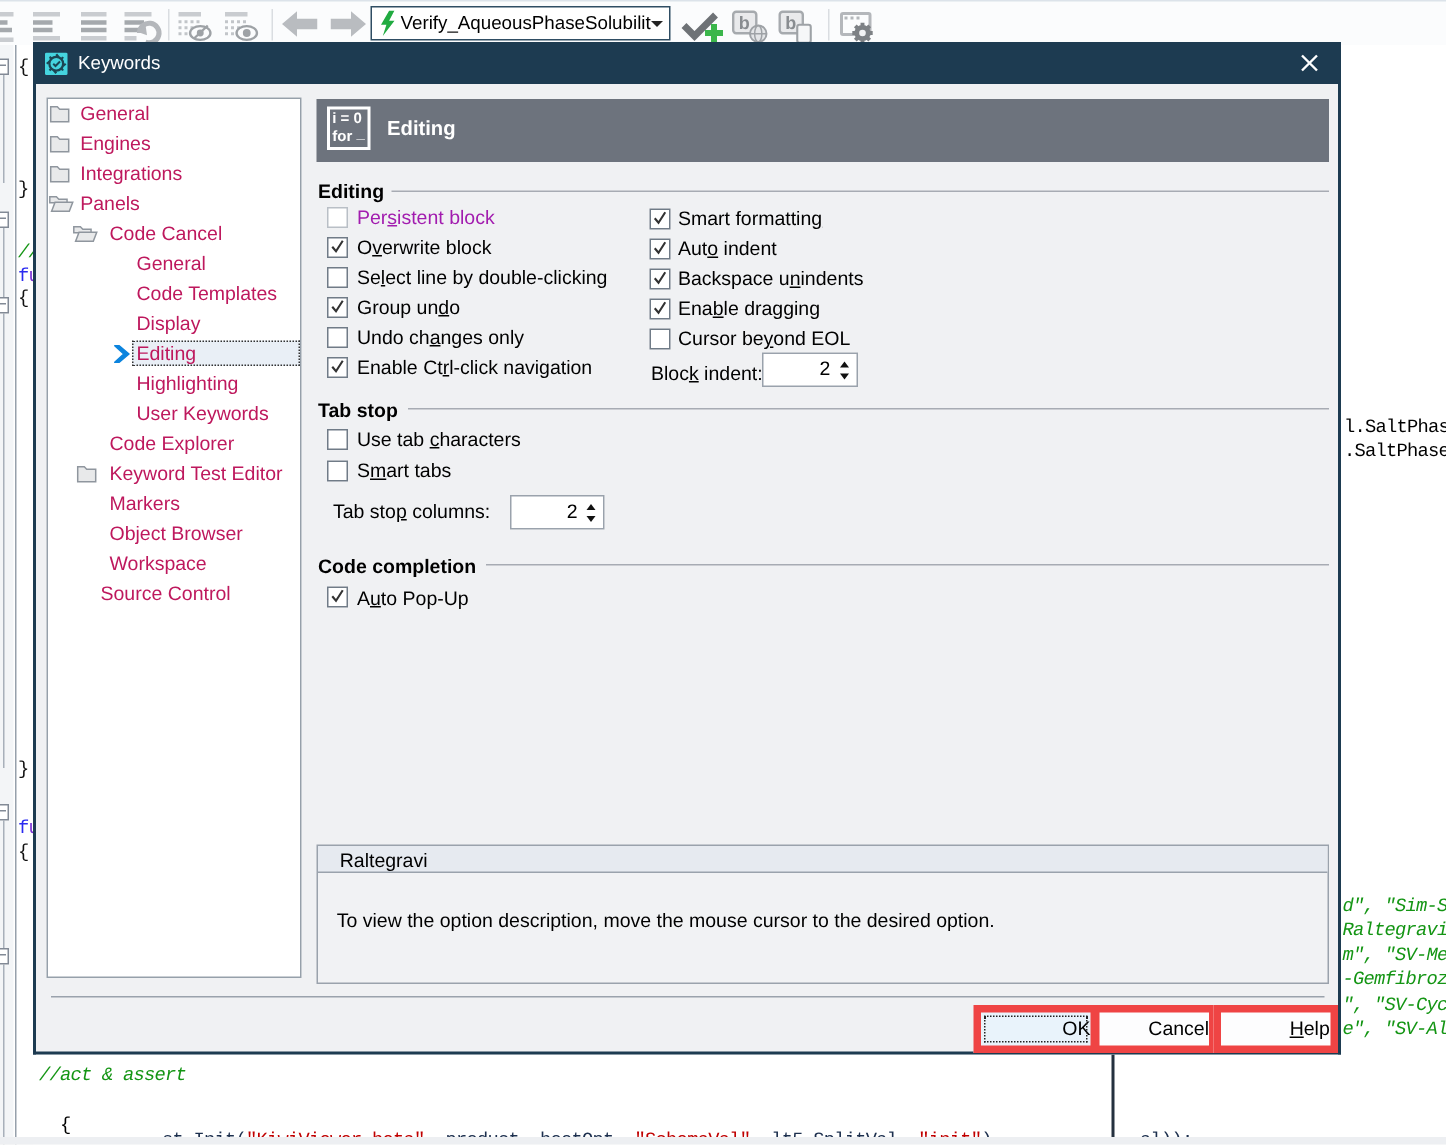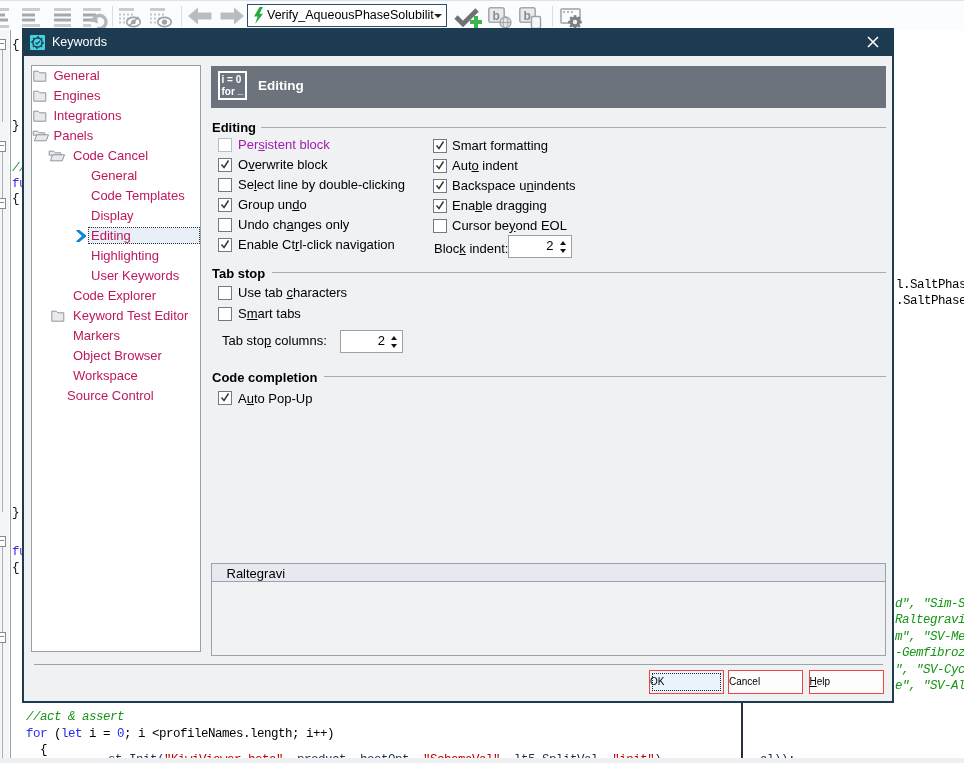--- a/index.html
+++ b/index.html
@@ -11,21 +11,21 @@
   .lab{position:absolute;font-size:13px;line-height:15px;white-space:nowrap;color:#000}
   .cb{position:absolute;width:12px;height:12px;background:#fff;border:1px solid #707b87}
   .cb svg{position:absolute;left:0;top:-1px}
   .sect{position:absolute;font-size:13px;font-weight:bold;color:#000;white-space:nowrap}
   .rule{position:absolute;height:1px;background:#a7abb3}
   .spin{position:absolute;background:#fff;border:1px solid #9aa2ac}
   .spin .num{position:absolute;right:17px;top:2px;font-size:13px}
   .spin .up{position:absolute;right:5px;top:4.5px;width:0;height:0;border-left:3.5px solid transparent;border-right:3.5px solid transparent;border-bottom:4.5px solid #111}
   .spin .dn{position:absolute;right:5px;bottom:4.5px;width:0;height:0;border-left:3.5px solid transparent;border-right:3.5px solid transparent;border-top:4.5px solid #111}
   .tr{position:absolute;font-size:13px;line-height:16px;white-space:nowrap;color:#be185d}
-  .btn{position:absolute;width:73px;height:22px;background:#fdfdfe;border:1px solid #ef4444;font-size:10px;text-align:left;line-height:22px}
+  .btn{position:absolute;width:73px;height:22px;background:#fdfdfe;border:5px solid #ef4444;font-size:13px;text-align:right;line-height:22px}
   u{text-decoration:underline}
 </style>
 </head>
 <body>
 
 <div class="abs" id="toolbar" style="left:0;top:0;width:964px;height:30px;background:#fbfcfd;border-top:1px solid #dce3ea;box-sizing:border-box;">
   <svg width="964" height="30" style="position:absolute;left:0;top:0">
 
     <rect x="-6" y="7" width="15" height="3" fill="#c9ccd0"></rect>
     <rect x="-6" y="12.5" width="11" height="3" fill="#a5a9ad"></rect>
@@ -166,21 +166,20 @@
   <div class="abs mono grn" style="left:1px;top:566px">d", "Sim-S</div>
   <div class="abs mono grn" style="left:1px;top:582px">Raltegravi</div>
   <div class="abs mono grn" style="left:1px;top:599px">m", "SV-Me</div>
   <div class="abs mono grn" style="left:1px;top:615px">-Gemfibroz</div>
   <div class="abs mono grn" style="left:1px;top:632px">", "SV-Cyc</div>
   <div class="abs mono grn" style="left:1px;top:648px">e", "SV-Al</div>
 </div>
 
 <div class="abs" id="codebottom" style="left:22px;top:703px;width:942px;height:76px;background:#fff;">
   <div class="abs mono grn" style="left:4px;top:6px">//act &amp; assert</div>
-  <div class="abs mono" style="left:4px;top:22.5px;color:#000"><span class="blu">for</span> (<span class="blu">let</span> i = <span class="blu">0</span>; i &lt;profileNames.length; i++)</div>
   <div class="abs mono" style="left:4px;top:39px;color:#000">  {</div>
   <div class="abs" style="left:0;top:49px;width:942px;height:6px;overflow:hidden">
     <div class="abs mono" style="left:86px;top:0;color:#1c2f4e">st.Init(<span style="color:#c00000">"KiwiViewer_beta"</span>, product, bootOpt, <span style="color:#c00000">"SchemaVal"</span>, lt5.SplitVal, <span style="color:#c00000">"init"</span>)</div>
   </div>
 
   <div class="abs" style="left:719px;top:0;width:2px;height:55px;background:#25313f"></div>
   <div class="abs" style="left:738px;top:49px;width:60px;height:6px;overflow:hidden">
     <div class="abs mono" style="left:0;top:0;color:#1c2f4e">al));</div>
   </div>
   <div class="abs" style="left:-22px;top:55px;width:964px;height:8px;background:#edeff2"></div>
@@ -332,20 +331,21 @@
   <div class="cb" style="left:196px;top:363px">
       <svg width="12" height="13">
         <path d="M2.5 6.5 l2.5 3 4.5 -7" fill="none" stroke="#333" stroke-width="1.4"></path>
       </svg>
     </div>
   <div class="lab" style="left:216px;top:362.5px">A<u>u</u>to Pop-Up</div>
 
   <div class="abs" style="left:188.5px;top:535px;width:675px;height:93px;border:1px solid #9aa2ac;background:#f1f2f4;box-sizing:border-box">
     <div class="abs" style="left:0;top:0;width:673px;height:17px;background:#e6eaf0;border-bottom:1px solid #9aa2ac"></div>
     <div class="abs" style="left:15px;top:2px;font-size:13px;color:#000">Raltegravi</div>
+    <div class="abs" style="left:13px;top:42px;font-size:13px;color:#000">To view the option description, move the mouse cursor to the desired option.</div>
   </div>
 
   <div class="abs" style="left:12px;top:636px;width:849px;height:1px;background:#9aa2ac"></div>
 
   <div class="btn" style="left:627px;top:642px;background:#e9f3fb"><div class="abs" style="left:2px;top:2px;width:67px;height:16px;border:1px dotted #222"></div>OK</div>
   <div class="btn" style="left:706px;top:642px">Cancel</div>
   <div class="btn" style="left:786.5px;top:642px"><u>H</u>elp</div>
 </div>
 
 </body></html>

